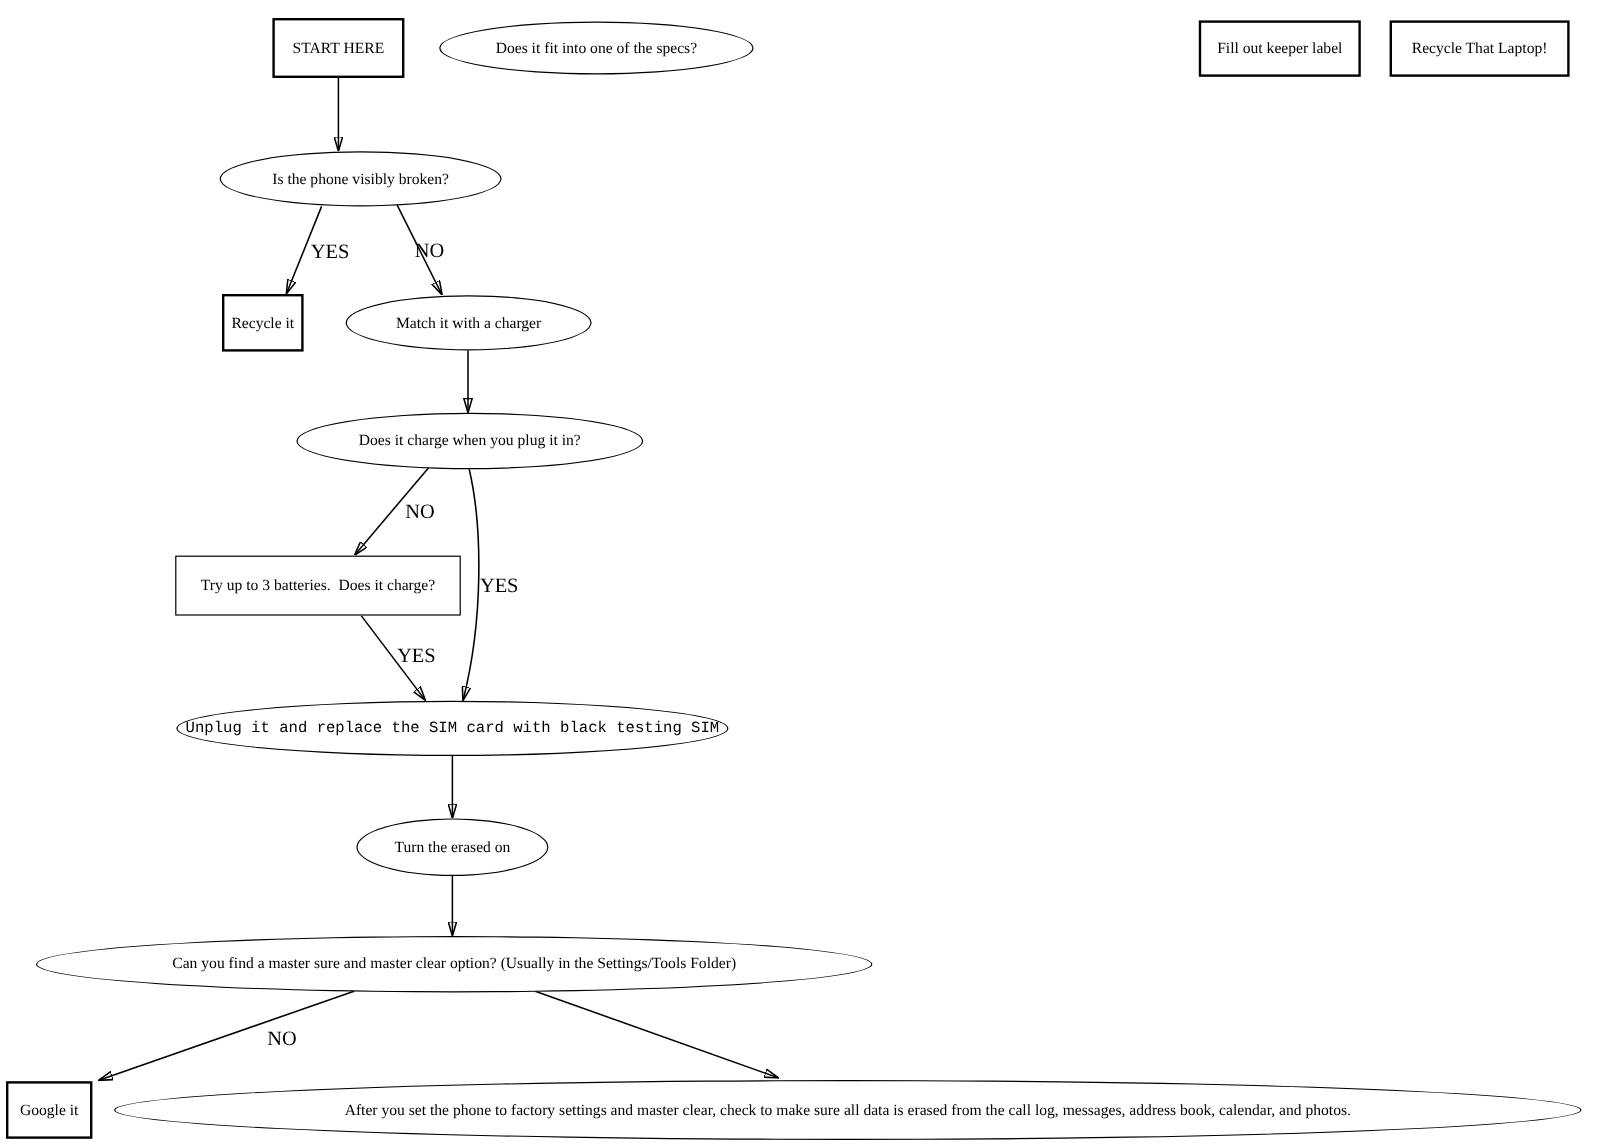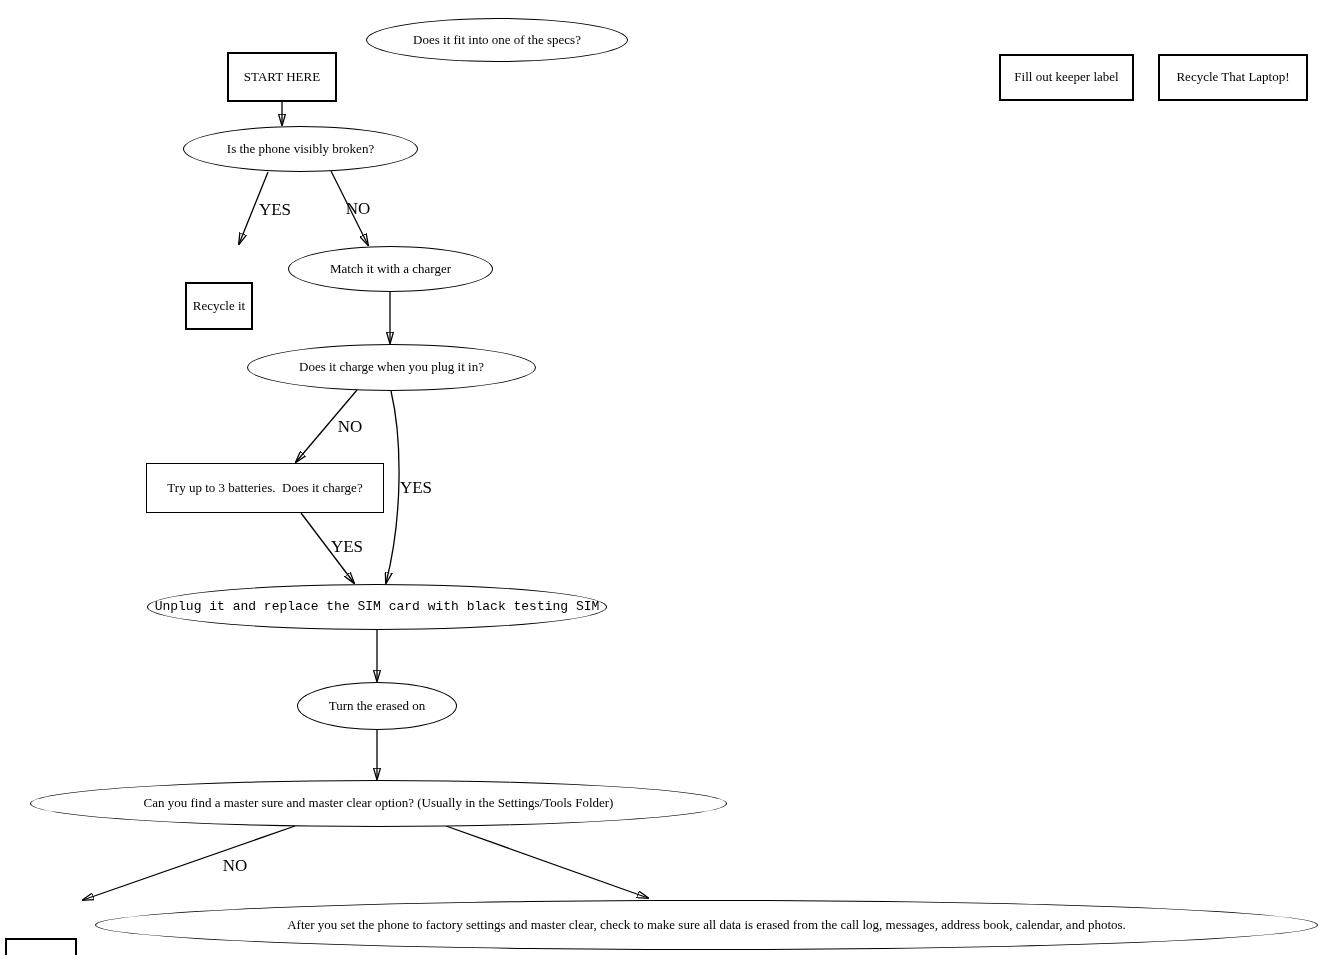--- a/index.html
+++ b/index.html
@@ -40,21 +40,20 @@
   }
   .ellipse {
     border: 1px solid #000000;
     border-radius: 50%;
   }
   .box {
     border: 1px solid #000000;
   }
   .box.bold {
     border-width: 2px;
-    margin-top: 37px;
   }
   .edge-label {
     position: absolute;
     transform: translate(-50%, -50%);
     font-size: 17px;
     color: #000000;
     white-space: nowrap;
     text-align: center;
   }
 </style>

